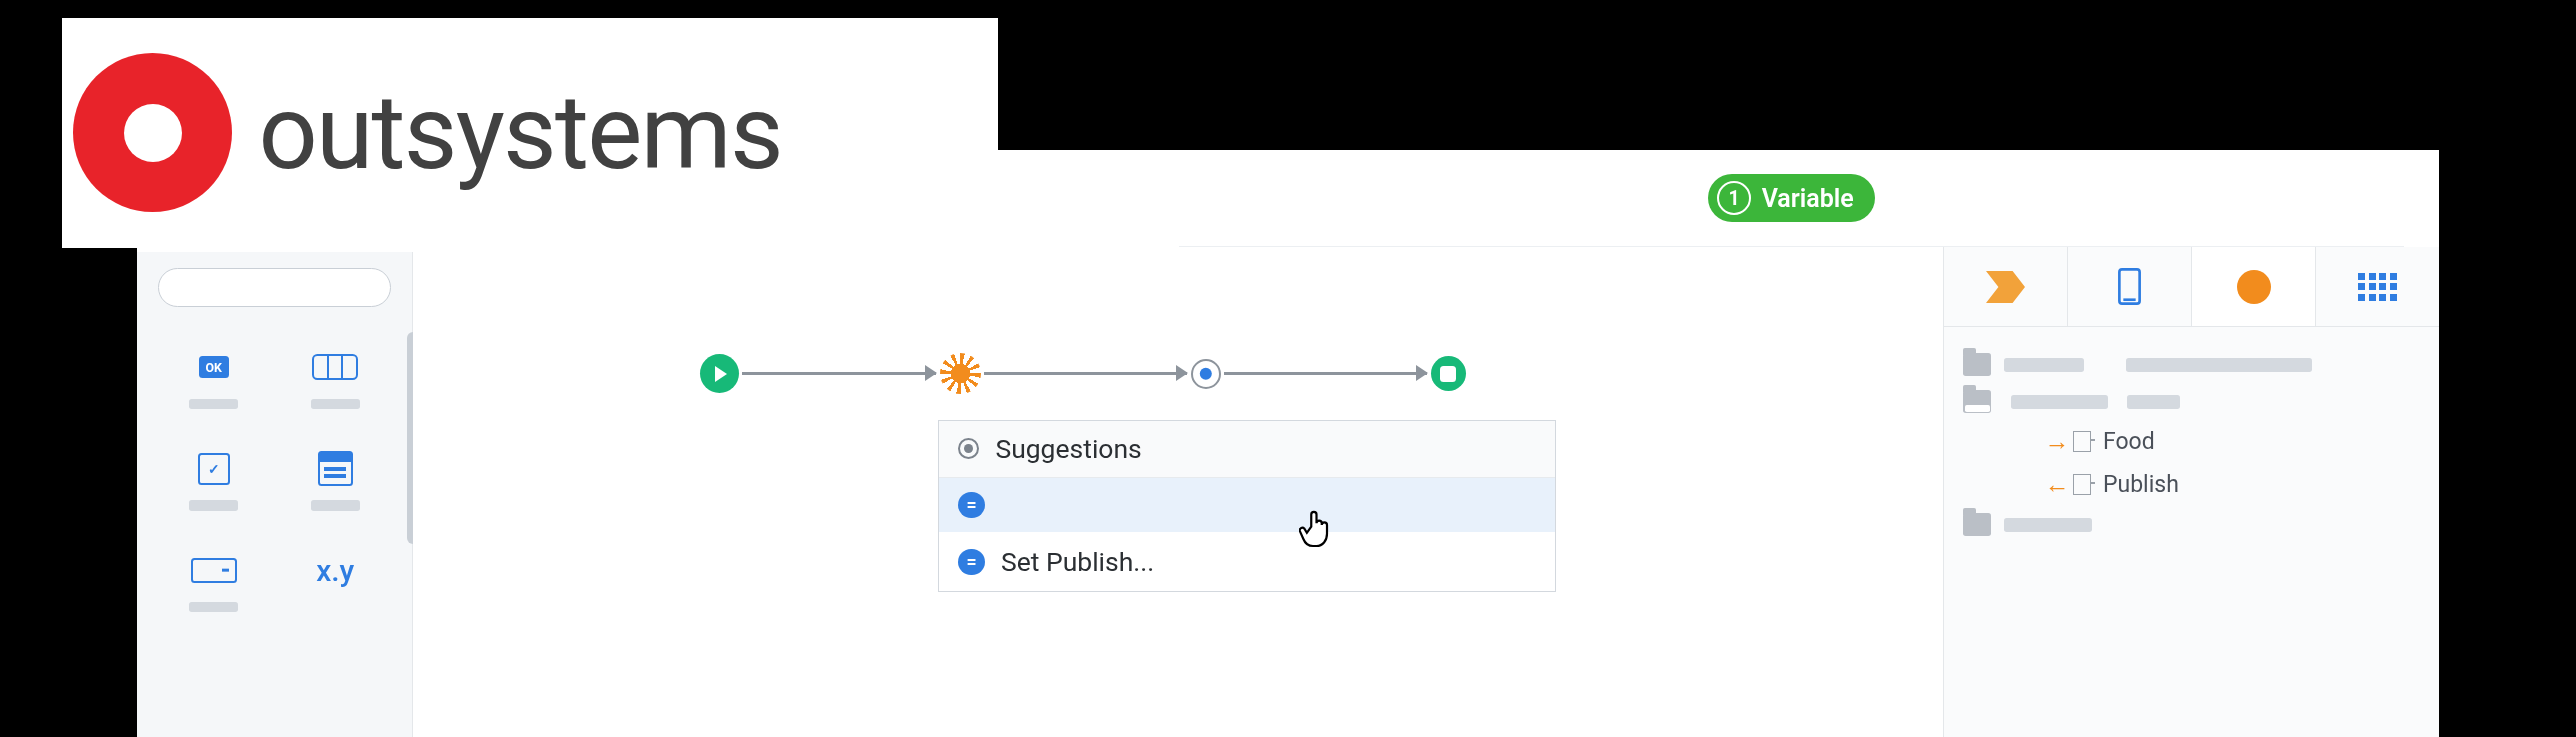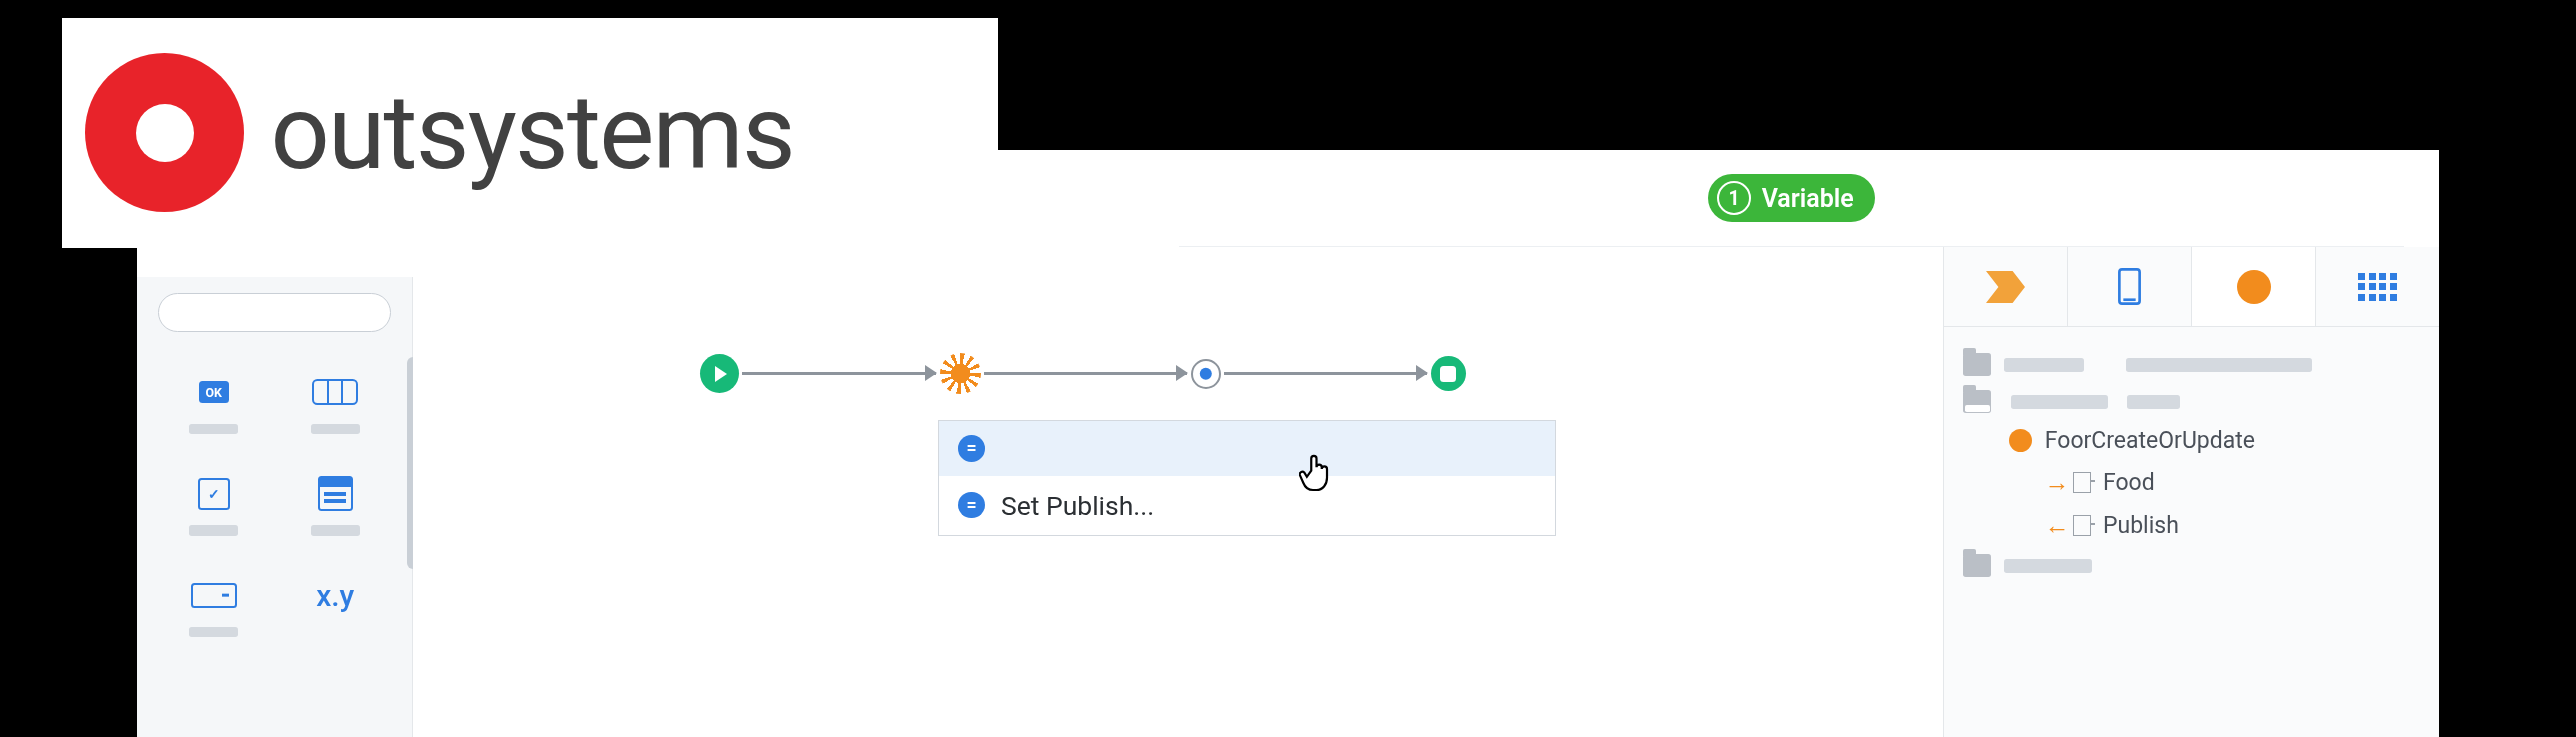--- a/index.html
+++ b/index.html
@@ -14,21 +14,21 @@
   
   .logo-panel {
     position: absolute;
     left: 62px;
     top: 17.7px;
     width: 936px;
     height: 230px;
     background: #fff;
     display: flex;
     align-items: center;
-    padding-left: 23px;
+    padding-left: 11px;
     z-index: 10;
   }
   .logo-ring {
     width: 159px;
     height: 159px;
     border-radius: 50%;
     background: #e8232a;
     display: flex;
     align-items: center;
     justify-content: center;
@@ -90,21 +90,21 @@
     align-items: center;
     justify-content: center;
     font-size: 19.4px;
     font-weight: 700;
     background: #3cb63a;
   }
   
   .toolbox {
     position: absolute;
     left: 0;
-    top: 127px;
+    top: 102px;
     width: 276px;
     bottom: 0;
     background: #f5f7f9;
     border-right: 0.9px solid #e4e7ea;
   }
   .search-wrap {
     padding: 16px 21px 10.6px;
   }
   .search {
     width: 100%;
@@ -488,20 +488,24 @@
       <div class="node node-start"></div>
       <div class="flow-arrow" style="width:194px;"></div>
       <div class="node node-server"></div>
       <div class="flow-arrow" style="width:203px;"></div>
       <div class="node node-assign"></div>
       <div class="flow-arrow" style="width:203px;"></div>
       <div class="node node-end"></div>
     </div>
 
     <div class="suggestions">
+      <div class="sugg-header">
+        <span class="radio-icon"></span>
+        <span>Suggestions</span>
+      </div>
       <div class="sugg-item highlight">
         <span class="equal-icon">=</span>
         <span class="cursor-hand">
           <svg width="35" height="39" viewBox="0 0 40 44">
               <path fill="#fff" stroke="#000" stroke-width="2.5" d="M14 20 V6 a3 3 0 0 1 6 0 V16 a3 3 0 0 1 6 0 V18 a3 3 0 0 1 6 0 V28 c0 8-5 14-12 14 h-4 c-5 0-9-3-11-8 l-4-9 a3 3 0 0 1 5-3 l3 5 Z"></path>
             </svg>
         </span>
       </div>
       <div class="sugg-item">
         <span class="equal-icon">=</span>
@@ -549,24 +553,20 @@
         <div class="folder-icon"></div>
         <div class="skel" style="width:80px;"></div>
         <div style="width:17.7px;"></div>
         <div class="skel" style="width:186px;"></div>
       </div>
       <div class="tree-row inline-pair">
         <div class="folder-icon open"></div>
         <div class="skel" style="width:97px;"></div>
         <div class="skel" style="width:53px;"></div>
       </div>
-      <div class="tree-row indent-1">
-        <div class="action-dot"></div>
-        <span>FoorCreateOrUpdate</span>
-      </div>
       <div class="tree-row indent-2">
         <span class="param-icon">→<span class="param-box"></span></span>
         <span>Food</span>
       </div>
       <div class="tree-row indent-2">
         <span class="param-icon">←<span class="param-box"></span></span>
         <span>Publish</span>
       </div>
       <div class="tree-row">
         <div class="folder-icon"></div>

